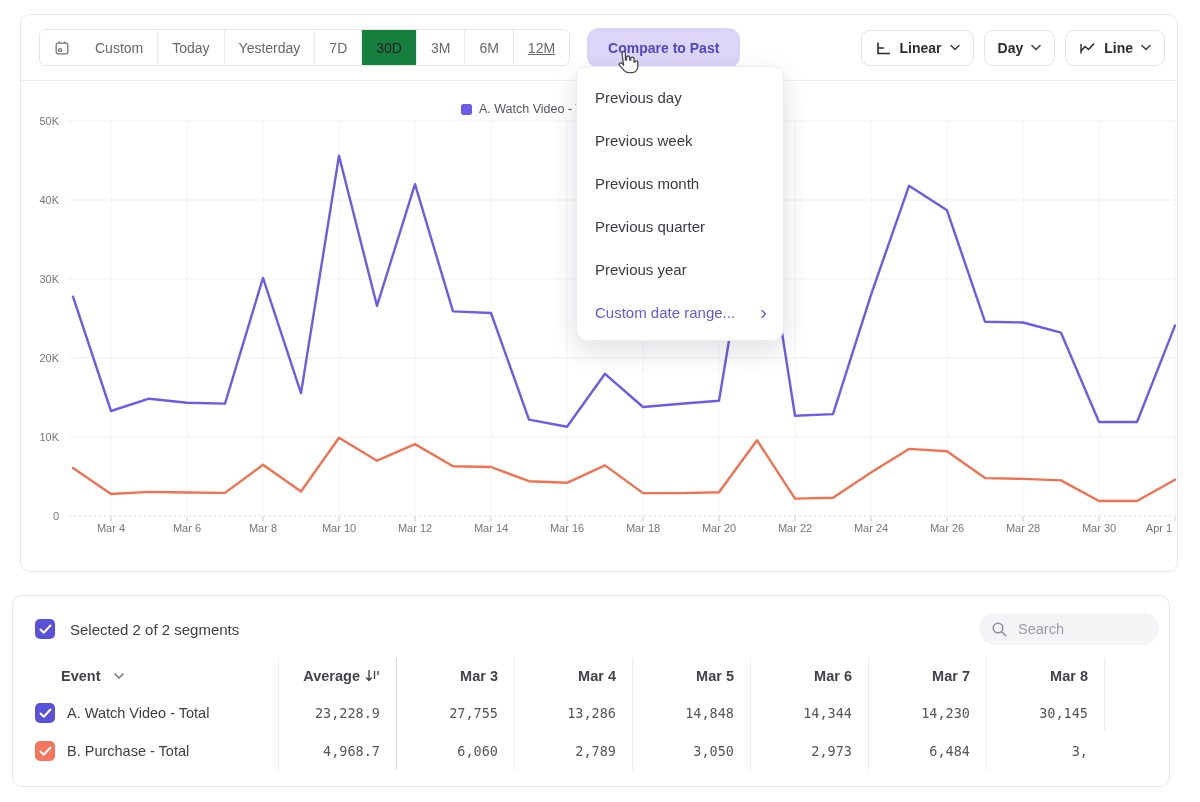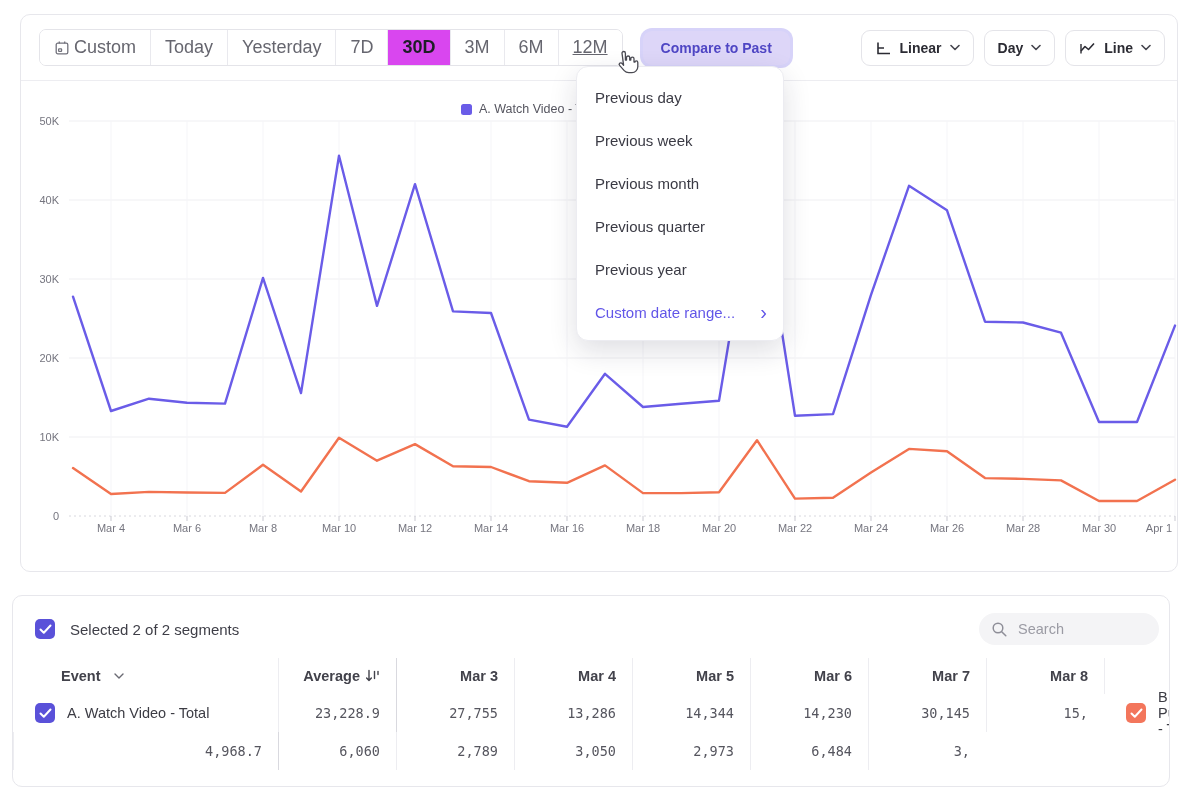--- a/index.html
+++ b/index.html
@@ -6,24 +6,24 @@
   #app{position:relative;width:1200px;height:802px;background:#fff;
        font-family:"Liberation Sans",sans-serif;color:#3c3c44;overflow:hidden;}
   .card{position:absolute;background:#fff;border:1px solid #e7e7ec;border-radius:10px;box-sizing:border-box;overflow:hidden;}
   #chart-card{left:20px;top:14px;width:1158px;height:558px;}
   #segments-card{left:12px;top:595px;width:1158px;height:192px;}
 
   
   .toolbar{position:absolute;left:0;top:0;width:100%;height:66px;display:flex;align-items:center;
            border-bottom:1px solid #ededf1;box-sizing:border-box;padding:0 12px 0 18px;z-index:2;}
   .segmented{display:flex;align-items:stretch;height:35px;border:1px solid #e4e4e9;border-radius:7px;overflow:hidden;}
-  .seg{display:flex;align-items:center;gap:4px;padding:0 14px;font-size:18px;color:#66666f;
+  .seg{display:flex;align-items:center;gap:25px;padding:0 14px;font-size:14px;color:#66666f;
        border-right:1px solid #e9e9ee;background:#fff;cursor:pointer;white-space:nowrap;}
   .seg:last-child{border-right:none;text-decoration:underline;}
-  .seg.selected{background:#d946ef;color:#1e1e26;font-weight:700;}
+  .seg.selected{background:#15803d;color:#1e1e26;font-weight:400;}
   .compare-btn{margin-left:20px;height:34px;padding:0 18px;border:none;border-radius:9px;
        background:#ddd6f8;color:#4f46c4;font-size:14px;font-weight:700;
        font-family:"Liberation Sans",sans-serif;cursor:pointer;
        box-shadow:0 0 0 3px rgba(110,96,232,.28);}
   .toolbar-right{margin-left:auto;display:flex;gap:10px;}
   .tool-btn{display:flex;align-items:center;gap:8px;height:36px;padding:0 13px;border:1px solid #e4e4e9;
        border-radius:9px;background:#fff;font-size:14px;font-weight:700;color:#2b2b33;
        font-family:"Liberation Sans",sans-serif;cursor:pointer;}
   .tool-btn svg{display:block;}
 
@@ -277,20 +277,21 @@
         <span class="checkbox" style="background: rgb(90, 81, 217);">
           <svg width="13" height="11" viewBox="0 0 13 11">
             <polyline points="1.5,5.5 4.8,8.8 11.5,1.5" fill="none" stroke="#fff" stroke-width="2" stroke-linecap="round" stroke-linejoin="round"></polyline>
           </svg>
         </span>
         <span>A. Watch Video - Total</span>
       </div>
       <div class="td num col-sep">23,228.9</div>
       <div class="td num col-sep-strong">27,755</div>
       <div class="td num col-sep">13,286</div>
+      <div class="td num col-sep">14,848</div>
       <div class="td num col-sep">14,344</div>
       <div class="td num col-sep">14,230</div>
       <div class="td num col-sep">30,145</div>
       <div class="td num col-sep">15,</div>
 
       <div class="td row-label">
         <span class="checkbox" style="background: rgb(243, 118, 92);">
           <svg width="13" height="11" viewBox="0 0 13 11">
             <polyline points="1.5,5.5 4.8,8.8 11.5,1.5" fill="none" stroke="#fff" stroke-width="2" stroke-linecap="round" stroke-linejoin="round"></polyline>
           </svg>

